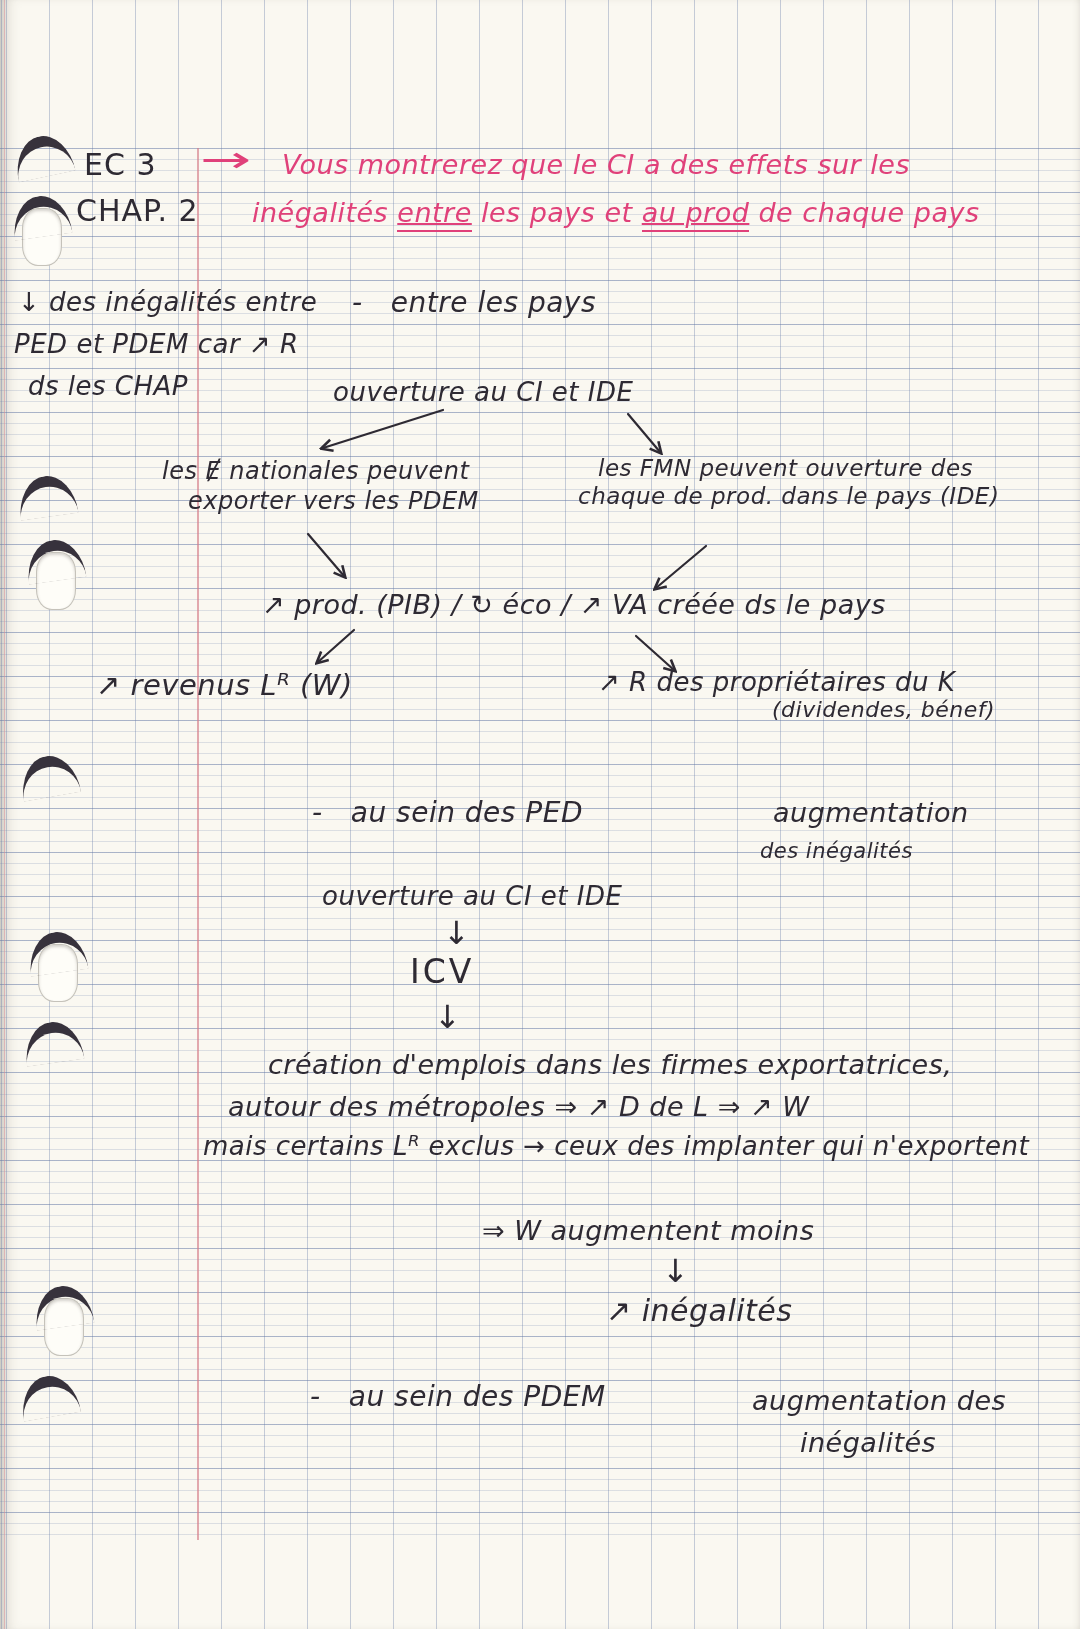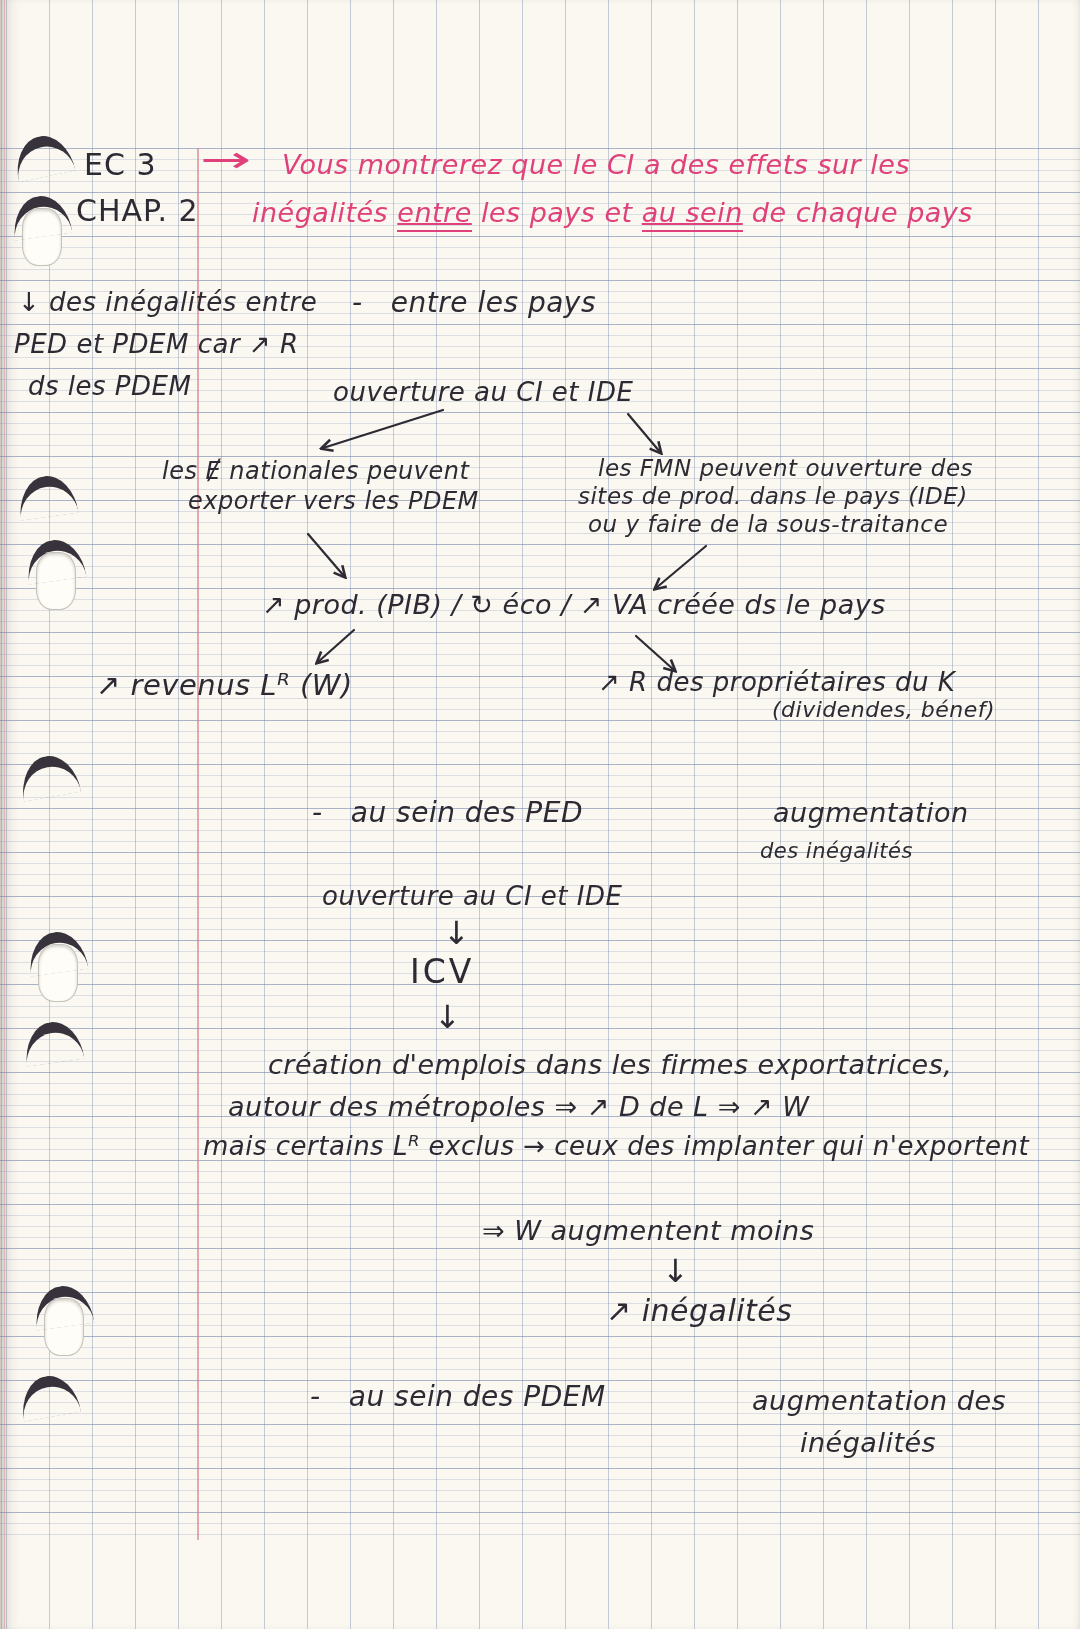--- a/index.html
+++ b/index.html
@@ -92,47 +92,46 @@
   <div>
     <div class="ring-hole" style="left:44px;top:1298px;"></div>
     <div class="ring-arc" style="left:34px;top:1286px;transform:rotate(-8deg);"></div>
   </div>
   <div class="ring-arc" style="left:20px;top:1376px;transform:rotate(-10deg);"></div>
 
   <div class="hw print" style="left:84px;top:148px;font-size:30px;">EC 3</div>
   <div class="hw print" style="left:76px;top:194px;font-size:30px;">CHAP. 2</div>
   <div class="hw pk" style="left:200px;top:140px;font-size:36px;transform:scaleX(1.7);transform-origin:left center;">→</div>
   <div class="hw pk" style="left:282px;top:150px;font-size:27px;">Vous montrerez que le CI a des effets sur les</div>
-  <div class="hw pk" style="left:252px;top:198px;font-size:27px;"><span>inégalités </span><span class="ul2">entre</span><span> les pays et </span><span class="ul2">au sein</span><span> de chaque pays</span></div>
+  <div class="hw pk" style="left:252px;top:198px;font-size:27px;"><span>inégalités </span><span class="ul2">entre</span><span> les pays et </span><span class="ul2">au prod</span><span> de chaque pays</span></div>
 
   <div class="hw" style="left:18px;top:288px;font-size:26px;">↓ des inégalités entre</div>
   <div class="hw" style="left:14px;top:330px;font-size:26px;font-style:italic;">PED et PDEM car ↗ R</div>
-  <div class="hw" style="left:28px;top:372px;font-size:26px;">ds les PDEM</div>
+  <div class="hw" style="left:28px;top:372px;font-size:26px;">ds les CHAP</div>
 
   <div class="hw" style="left:352px;top:288px;font-size:28px;">-   entre les pays</div>
   <div class="hw" style="left:333px;top:378px;font-size:26px;">ouverture au CI et IDE</div>
 
   <svg class="arr" style="left:315px;top:404px;" width="136" height="50">
     <defs>
       <marker id="ah" viewBox="0 0 10 10" refX="7.5" refY="5" markerWidth="6.5" markerHeight="6.5" orient="auto-start-reverse">
         <path d="M1 1 L9 5 L1 9" fill="none" stroke="#2e2a33" stroke-width="1.8"></path>
       </marker>
     </defs>
     <line x1="128" y1="6" x2="8" y2="44" marker-end="url(#ah)"></line>
   </svg>
   <svg class="arr" style="left:622px;top:408px;" width="48" height="52">
     <line x1="6" y1="6" x2="38" y2="44" marker-end="url(#ah)"></line>
   </svg>
 
   <div class="hw" style="left:162px;top:458px;font-size:24px;">les Ɇ nationales peuvent</div>
   <div class="hw" style="left:188px;top:488px;font-size:24px;">exporter vers les PDEM</div>
 
   <div class="hw" style="left:598px;top:456px;font-size:23px;">les FMN peuvent ouverture des</div>
-  <div class="hw" style="left:578px;top:484px;font-size:23px;">sites de prod. dans le pays (IDE)</div>
-  <div class="hw" style="left:588px;top:512px;font-size:23px;">ou y faire de la sous-traitance</div>
+  <div class="hw" style="left:578px;top:484px;font-size:23px;">chaque de prod. dans le pays (IDE)</div>
 
   <svg class="arr" style="left:302px;top:528px;" width="50" height="56">
     <line x1="6" y1="6" x2="42" y2="48" marker-end="url(#ah)"></line>
   </svg>
   <svg class="arr" style="left:648px;top:540px;" width="64" height="56">
     <line x1="58" y1="6" x2="8" y2="48" marker-end="url(#ah)"></line>
   </svg>
 
   <div class="hw" style="left:262px;top:590px;font-size:27px;">↗ prod. (PIB) / ↻ éco / ↗ VA créée ds le pays</div>
 

